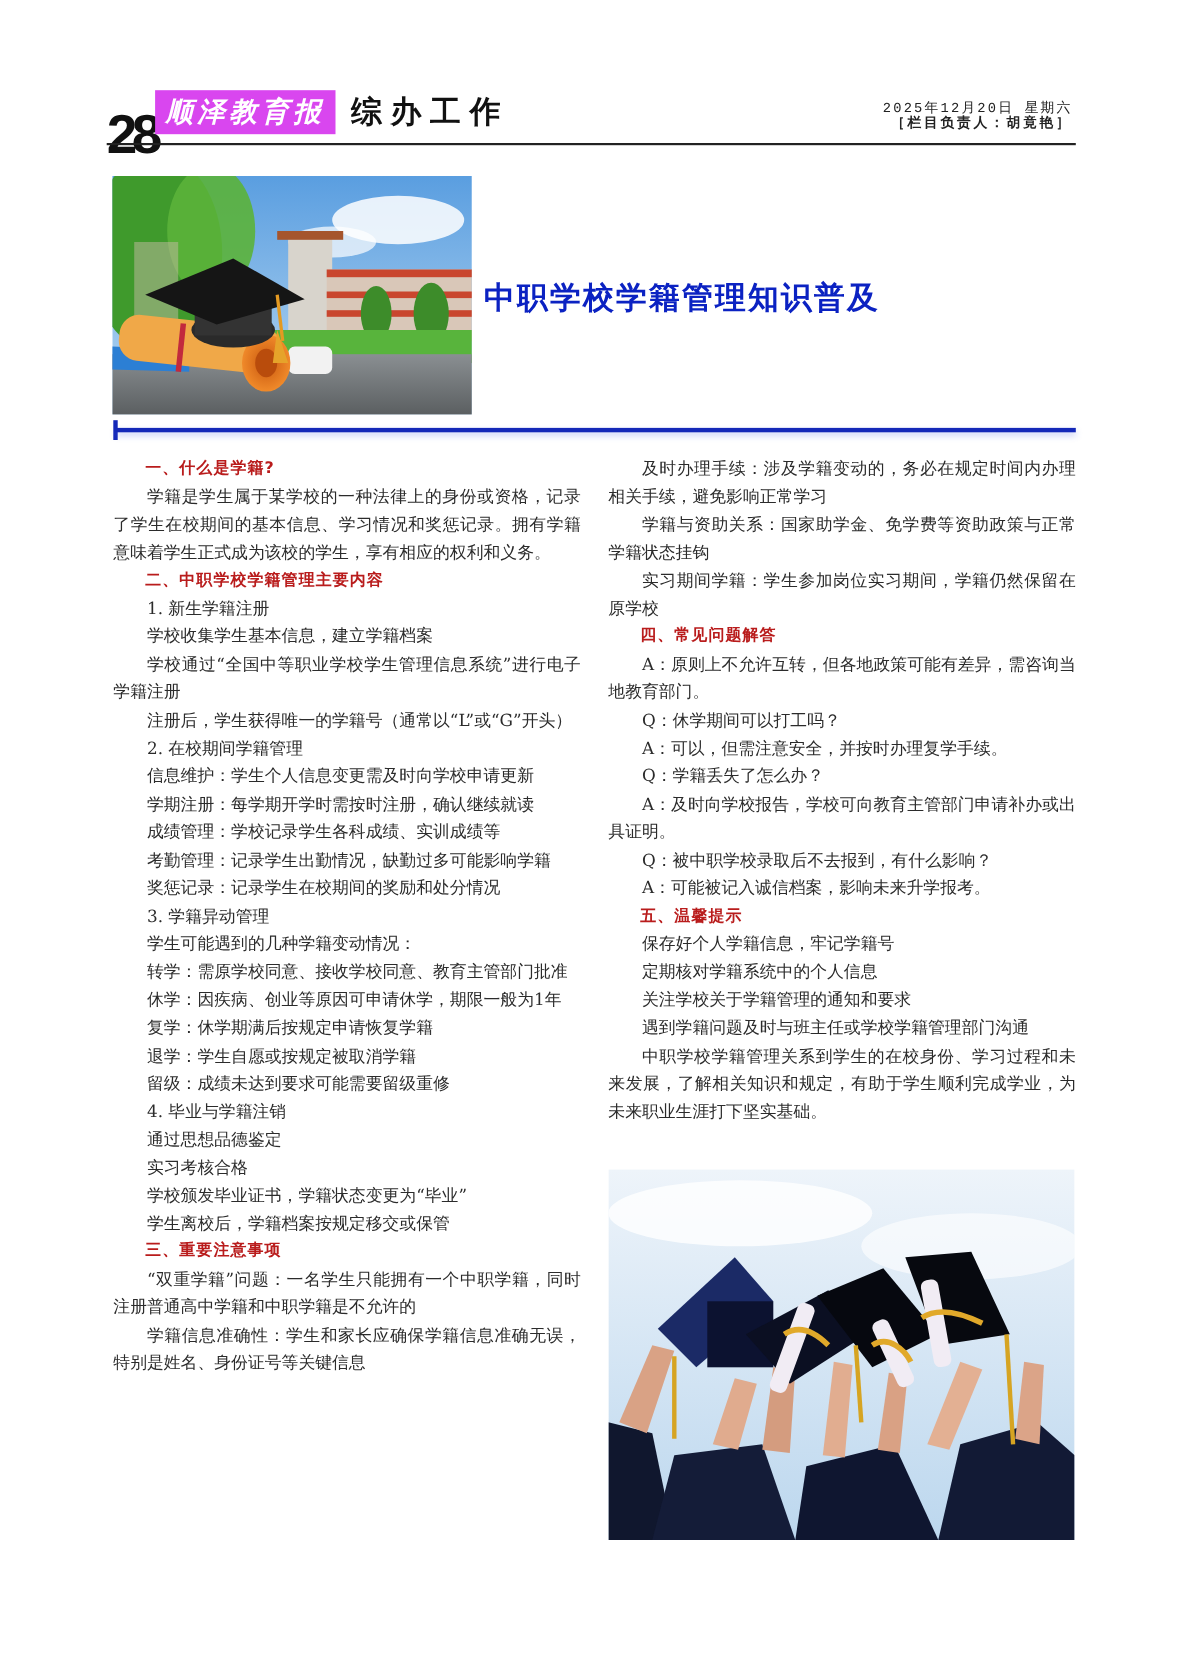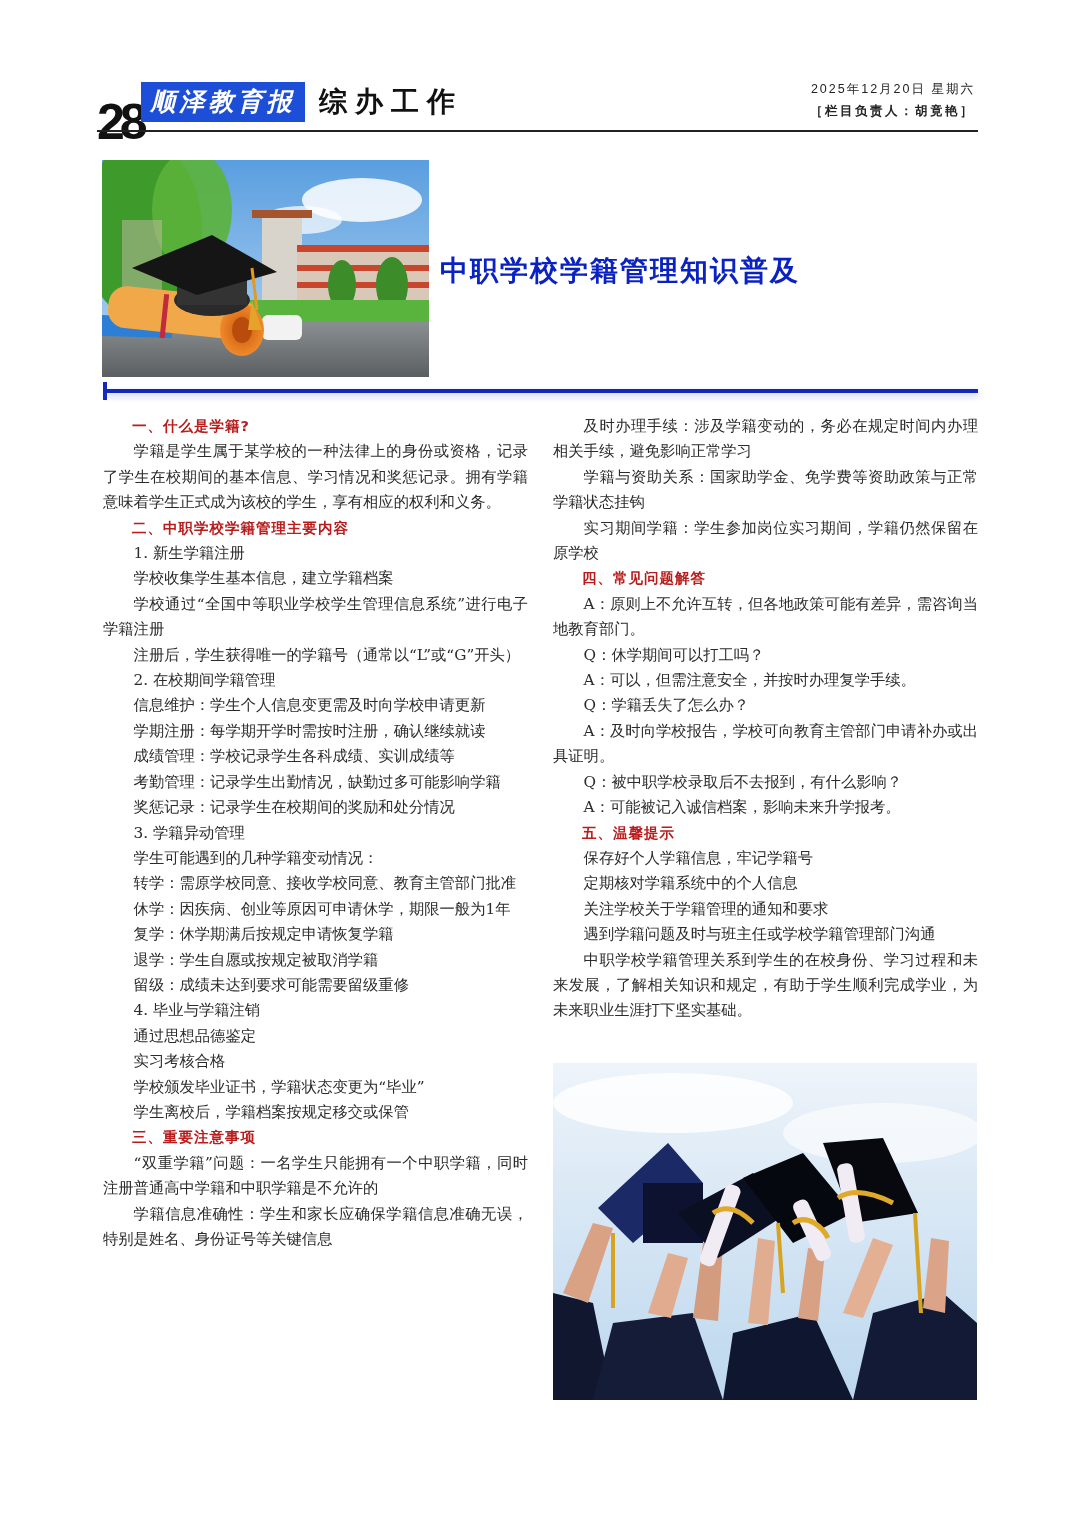--- a/index.html
+++ b/index.html
@@ -2,23 +2,23 @@
 <html><head>
 <meta charset="utf-8">
 <style>
   * { box-sizing: border-box; margin: 0; padding: 0; }
   html, body { width: 1080px; height: 1527px; background: #ffffff; overflow: hidden; }
   body { position: relative; font-family: "DejaVu Serif", "Liberation Serif", serif; color: #2a2a2a; }
 
   
   .masthead { position: absolute; left: 97px; top: 80px; width: 880px; height: 52px; }
   .page-num { position: absolute; left: 0; top: 22px; font-family: "Liberation Sans", "DejaVu Sans", sans-serif; font-weight: 900; font-size: 50px; letter-spacing: -5px; color: #111; line-height: 40px; }
-  .paper-name { position: absolute; left: 44px; top: 2px; width: 164px; height: 40px; background: #1d4ed8; color: #fff; font-family: "DejaVu Serif", serif; font-weight: bold; font-size: 25px; line-height: 40px; text-align: center; letter-spacing: 4px; font-style: italic; }
+  .paper-name { position: absolute; left: 44px; top: 2px; width: 164px; height: 40px; background: #d946ef; color: #fff; font-family: "DejaVu Serif", serif; font-weight: bold; font-size: 25px; line-height: 40px; text-align: center; letter-spacing: 4px; font-style: italic; }
   .section-name { position: absolute; left: 222px; top: 4px; font-family: "DejaVu Sans", sans-serif; font-weight: bold; font-size: 28px; letter-spacing: 8px; color: #111; line-height: 36px; }
-  .date-line { position: absolute; right: 2px; top: 0; font-family: Liberation Sans, sans-serif; font-size: 12.5px; letter-spacing: 2px; color: #222; line-height: 18px; text-align: left; }
+  .date-line { position: absolute; right: 2px; top: 10px; font-family: Liberation Mono, monospace; font-size: 12.5px; letter-spacing: 2px; color: #222; line-height: 18px; text-align: left; }
   .editor-line { position: absolute; right: 2px; top: 22px; font-family: "DejaVu Sans", sans-serif; font-size: 12.5px; letter-spacing: 2.5px; color: #222; line-height: 18px; text-align: right; font-weight: bold; }
   .masthead-rule { position: absolute; left: 97px; top: 130px; width: 881px; height: 2px; background: #222; }
 
   
   .hero-img { position: absolute; left: 102px; top: 160px; width: 327px; height: 217px; overflow: hidden; }
   .headline { position: absolute; left: 440px; top: 246px; font-family: "DejaVu Sans", sans-serif; font-weight: bold; font-size: 28px; color: #0b22c2; letter-spacing: 2px; line-height: 50px; white-space: nowrap; }
   .title-rule { position: absolute; left: 105px; top: 389px; width: 873px; height: 4px; background: #1428b8; box-shadow: 0 3px 6px rgba(80,100,230,0.35); }
   .title-rule-cap { position: absolute; left: 103px; top: 382px; width: 4px; height: 18px; background: #1428b8; }
 
   

